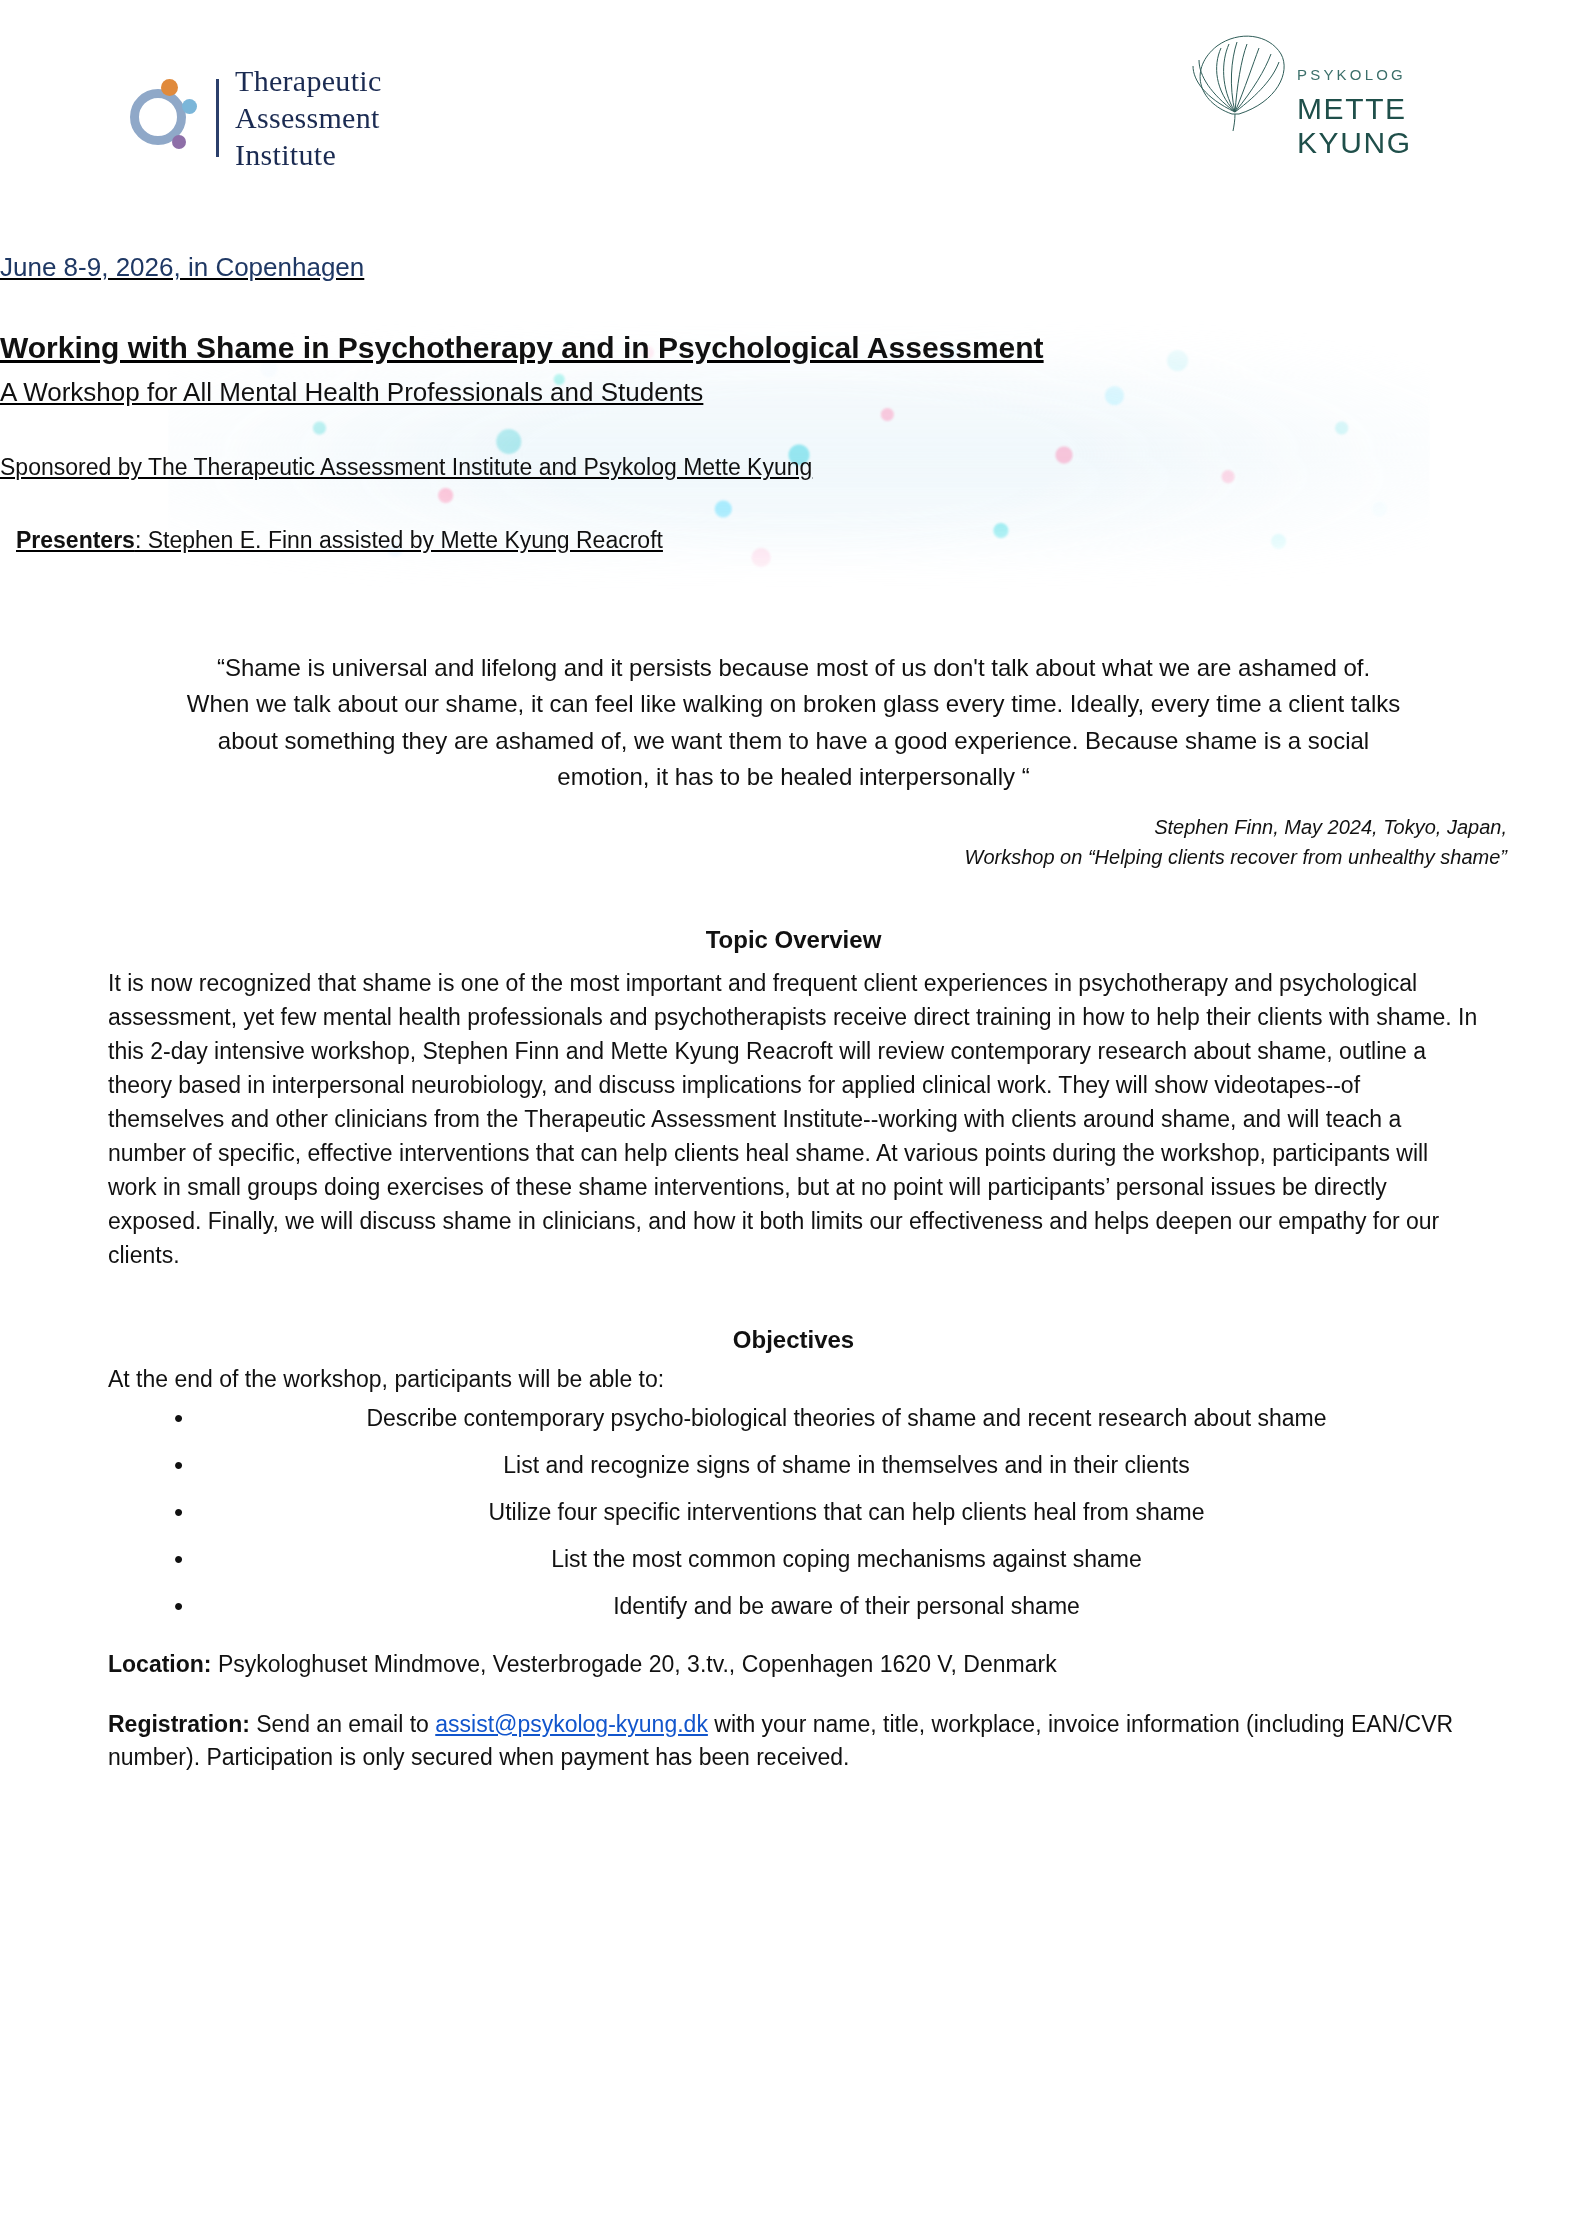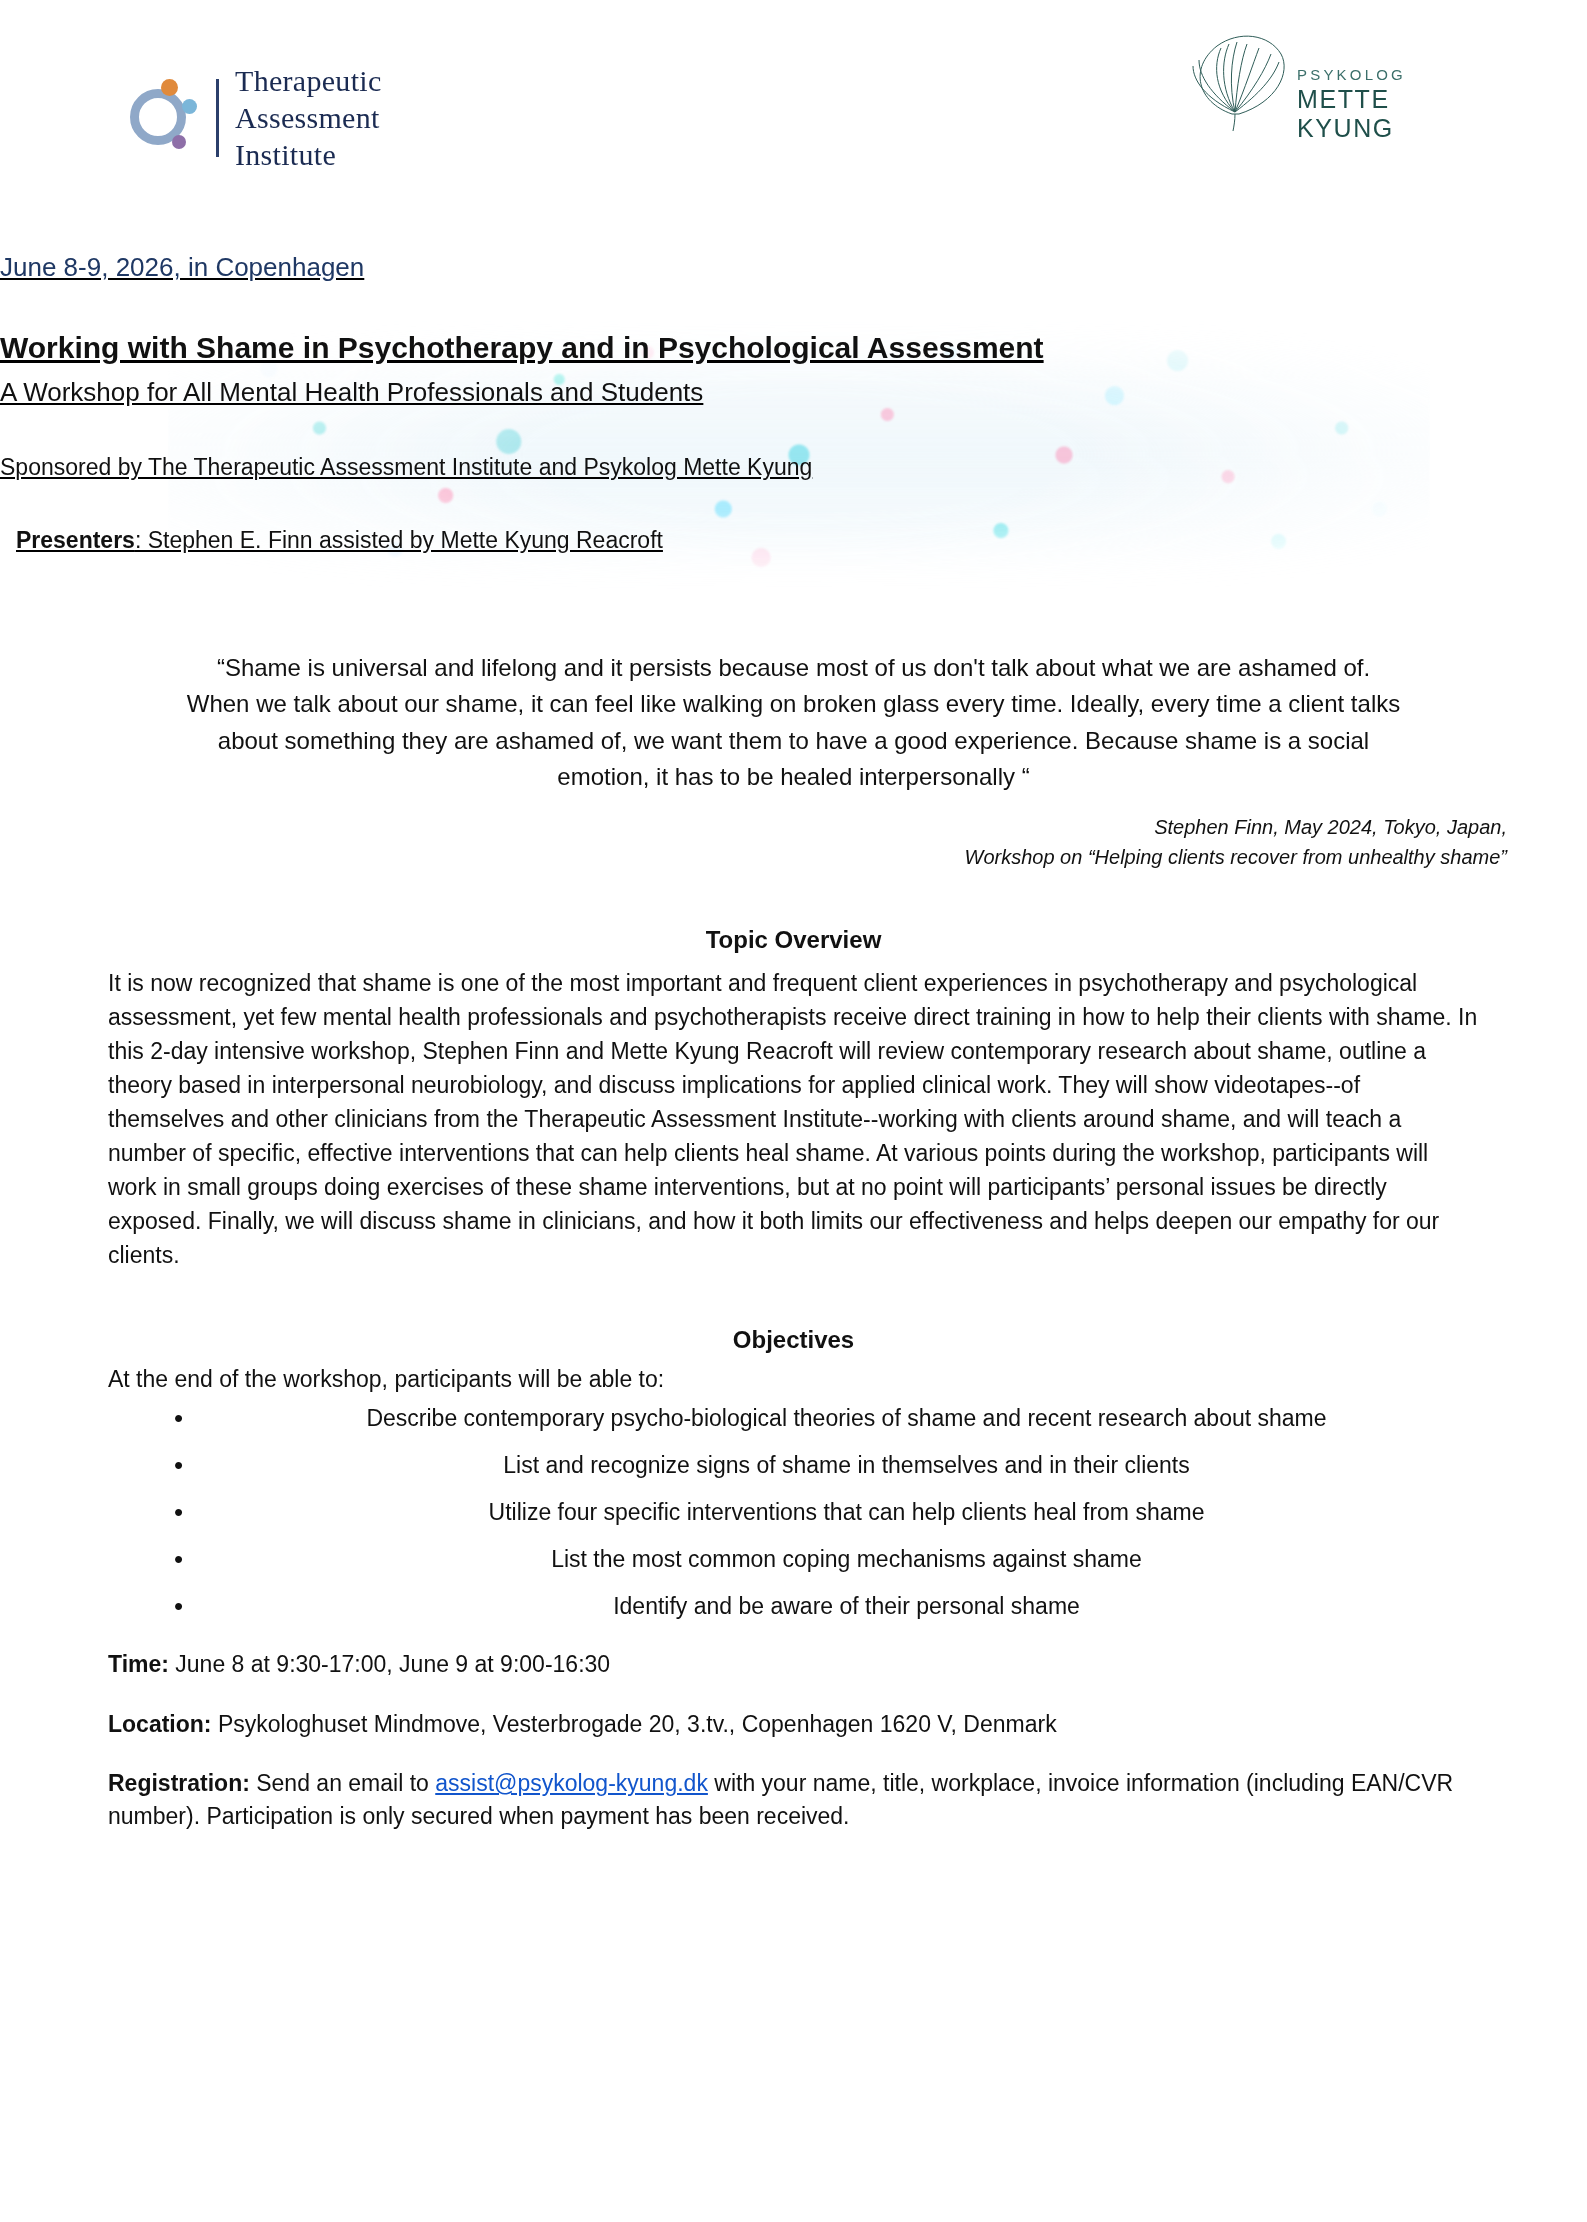--- a/index.html
+++ b/index.html
@@ -94,25 +94,25 @@
     top: 34px;
     text-align: left;
   }
   .logo-right .rtext .small {
     font-size: 15px;
     letter-spacing: 3.2px;
     color: #3b6f6a;
     font-family: "Liberation Sans", sans-serif;
   }
   .logo-right .rtext .big {
-    font-size: 25px;
+    font-size: 30px;
     letter-spacing: 1.6px;
     color: #1f4f4a;
     font-family: "Liberation Sans", sans-serif;
-    margin-top: 2px;
+    margin-top: 9px;
   }
 
   
   .banner-wrap {
     position: relative;
     margin-top: 10px;
     height: 420px;
   }
   .bokeh {
     position: absolute;
@@ -323,19 +323,18 @@
   <div class="section-heading">Objectives</div>
   <div class="lead-line">At the end of the workshop, participants will be able to:</div>
   <ul class="objectives">
     <li>Describe contemporary psycho-biological theories of shame and recent research about shame</li>
     <li>List and recognize signs of shame in themselves and in their clients</li>
     <li>Utilize four specific interventions that can help clients heal from shame</li>
     <li>List the most common coping mechanisms against shame</li>
     <li>Identify and be aware of their personal shame</li>
   </ul>
 
-  <div class="info-line"><b>Time:</b><span> June 8 at 9:30-17:00, June 9 at 9:00-16:30</span></div>
 
   <div class="info-line"><b>Location:</b><span> Psykologhuset Mindmove, Vesterbrogade 20, 3.tv., Copenhagen 1620 V, Denmark</span></div>
 
   <div class="info-line"><b>Registration:</b><span> Send an email to </span><a href="#">assist@psykolog-kyung.dk</a><span> with your name, title, workplace, invoice information (including EAN/CVR number). Participation is only secured when payment has been received.</span></div>
 
 </div>
 
 </body></html>

